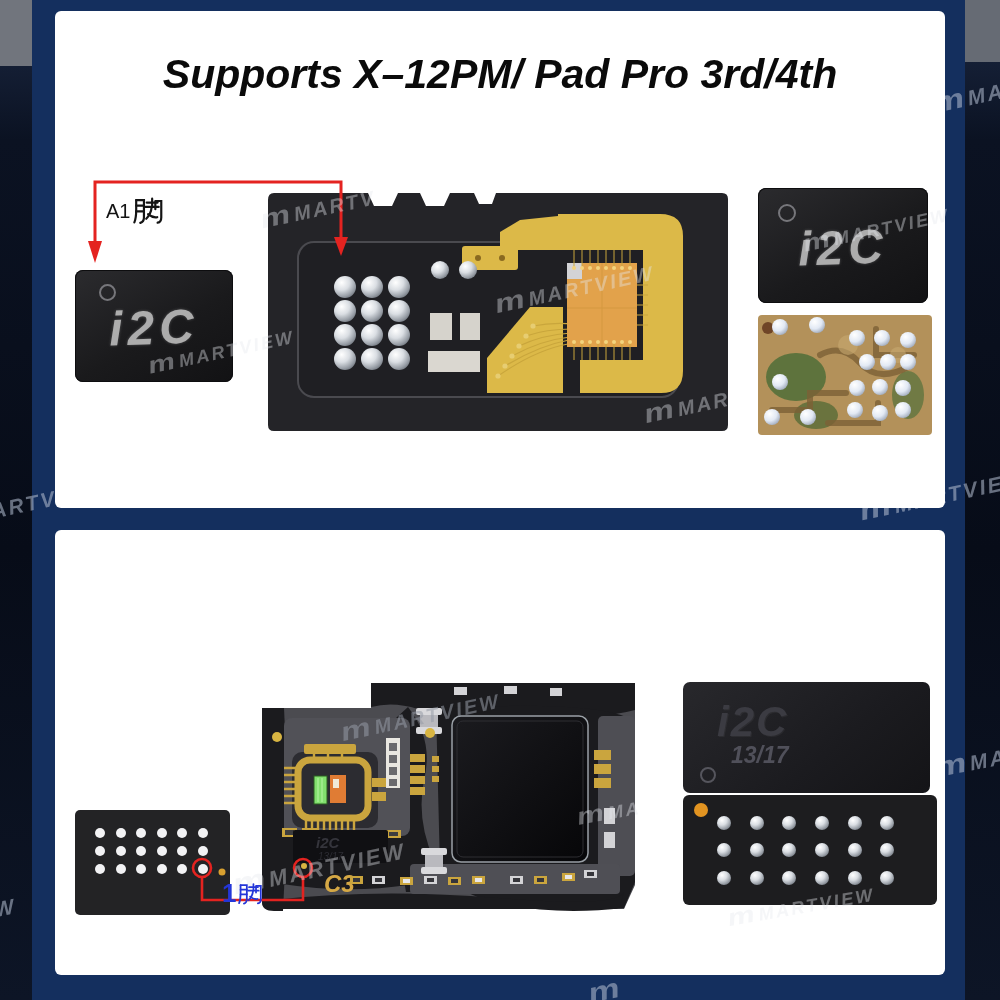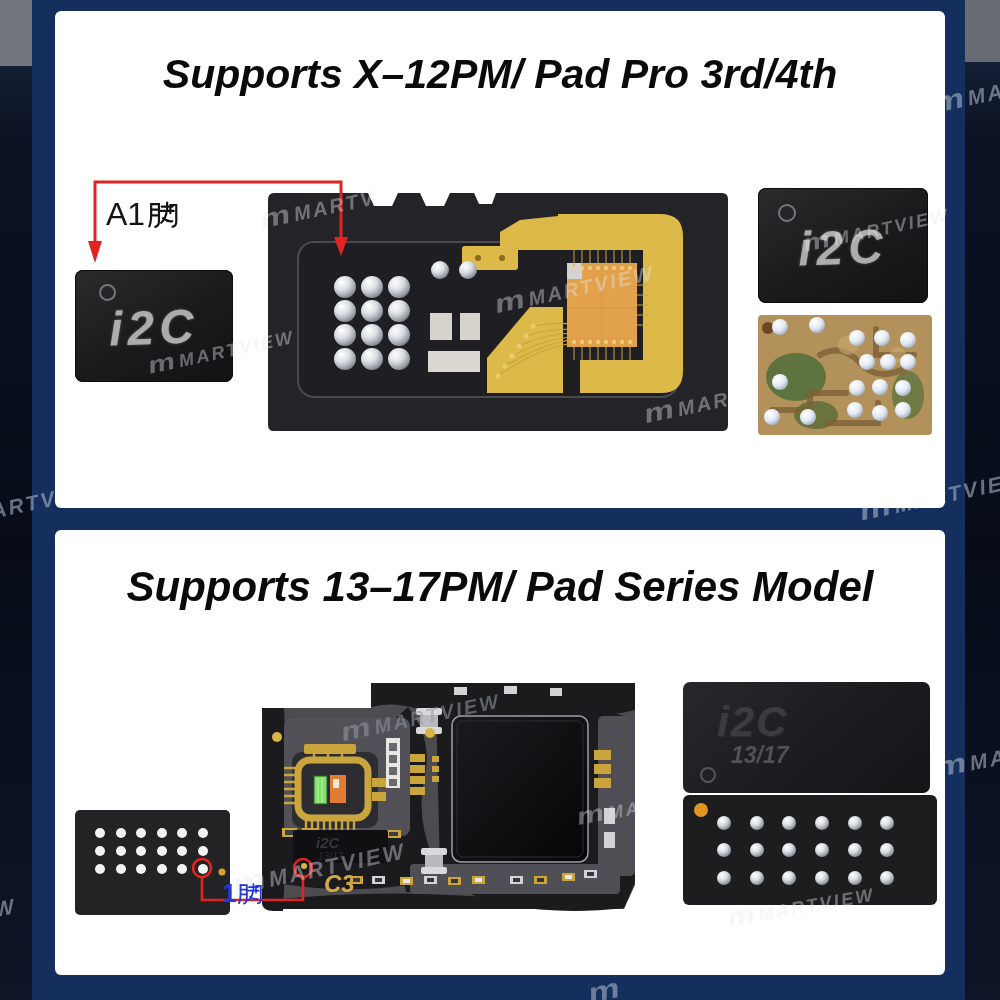--- a/index.html
+++ b/index.html
@@ -32,21 +32,21 @@
   .ring{position:absolute;border:2px solid #8b8b90;border-radius:50%;opacity:.8;}
   .scrawl{position:absolute;left:0;width:100%;text-align:center;font-style:italic;font-weight:800;
           color:#c6c6c6;letter-spacing:5px;transform:rotate(-2deg);opacity:.85;
           text-shadow:0 0 3px rgba(255,255,255,.3);}
   .chip1317{position:absolute;border-radius:7px;background:linear-gradient(140deg,#28282c 0%,#1b1b1f 60%,#141417 100%);}
   .logo1317{position:absolute;left:34px;top:16px;font-style:italic;font-weight:900;font-size:42px;
             color:#3b3b42;letter-spacing:2px;text-shadow:1px 1px 0 rgba(255,255,255,.05);}
   .sub1317{position:absolute;left:48px;top:60px;font-style:italic;font-weight:700;font-size:23px;color:#50505a;}
 
   .anno{position:absolute;display:flex;align-items:center;z-index:7;}
-  .anno-a1{color:#141414;font-size:32px;font-weight:500;gap:3px;}
+  .anno-a1{color:#141414;font-size:20px;font-weight:500;gap:3px;}
   .anno-1j{color:#2436d8;font-size:26px;font-weight:800;gap:2px;}
   svg.overlay{position:absolute;left:0;top:0;z-index:6;pointer-events:none;}
 </style>
 </head>
 <body>
 
 <svg width="0" height="0" style="position:absolute">
   <defs>
     <symbol id="jiao" viewBox="0 0 34 32">
       <g fill="none" stroke="currentColor" stroke-width="2.4" stroke-linecap="round">
@@ -230,21 +230,20 @@
     </svg>
 
     <span class="wm wm-photo" style="left:208px;top:181px;transform:rotate(-12deg)"><b class="lg">m</b><i class="tx">MARTV</i></span>
     <span class="wm wm-photo" style="left:442px;top:261px;transform:rotate(-12deg)"><b class="lg">m</b><i class="tx">MARTVIEW</i></span>
     <span class="wm wm-photo" style="left:592px;top:379px;transform:rotate(-12deg)"><b class="lg">m</b><i class="tx">MAR</i></span>
     <span class="wm wm-photo" style="left:95px;top:326px;transform:rotate(-12deg);font-size:18px"><b class="lg">m</b><i class="tx">MARTVIEW</i></span>
     <span class="wm wm-photo" style="left:750px;top:204px;transform:rotate(-12deg);font-size:18px"><b class="lg">m</b><i class="tx">MARTVIEW</i></span>
   </div>
 
   <div class="card card2">
-    <div class="title">Supports 13–17PM/ Pad Series Model</div>
 
     <svg class="photo" style="left:203px;top:150px" width="384" height="235" viewBox="0 0 384 235">
       <path d="M4,28 H113 V3 H377 V205 L366,229 H16 Q4,231 4,222 Z" fill="#4b4b50"></path>
       <g fill="#1b1b1e">
         <path d="M113,3 H377 V30 Q340,40 300,31 Q258,22 228,33 Q190,42 160,29 Q135,21 113,27 Z"></path>
         <path d="M150,27 Q176,60 166,100 Q158,140 176,180 Q186,202 168,212 L148,212 Q138,160 147,118 Q152,78 138,38 Z"></path>
         <path d="M178,28 Q350,20 377,42 V202 L366,228 Q298,236 240,223 Q198,214 182,188 Z"></path>
         <path d="M4,28 H26 Q31,120 25,231 H16 Q4,231 4,222 Z"></path>
         <path d="M24,150 Q90,142 150,152 L150,205 Q90,214 24,204 Z"></path>
         <path d="M14,220 Q120,208 240,218 T366,212 L362,226 Q360,229 356,229 H16 Q8,229 8,224 Z"></path>

